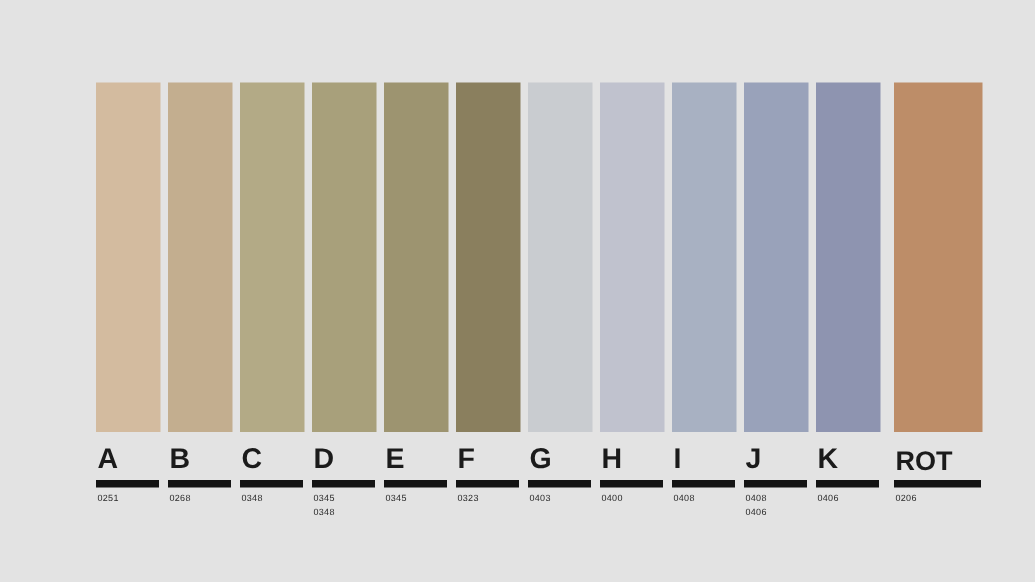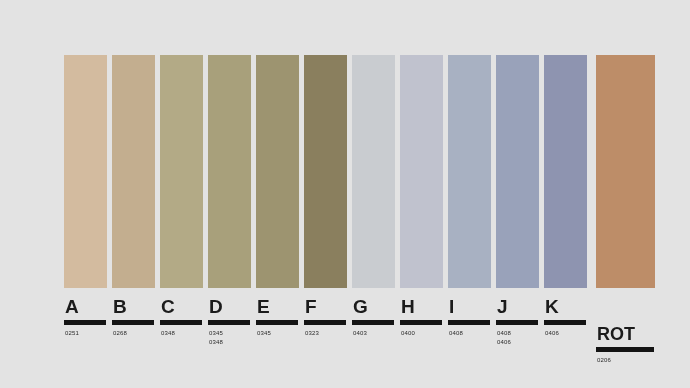--- a/index.html
+++ b/index.html
@@ -56,21 +56,20 @@
     align-items: flex-start;
   }
   .label-column {
     display: flex;
     flex-direction: column;
     align-items: flex-start;
     width: 43px;
   }
   .label-column.wide {
     width: 59px;
-    margin-top: 27px;
   }
   .swatch-letter {
     font-family: "Liberation Sans", sans-serif;
     font-weight: bold;
     font-size: 19px;
     line-height: 20px;
     color: #1b1b1b;
     letter-spacing: 0.5px;
     margin: 0 0 3px 1px;
     white-space: nowrap;

